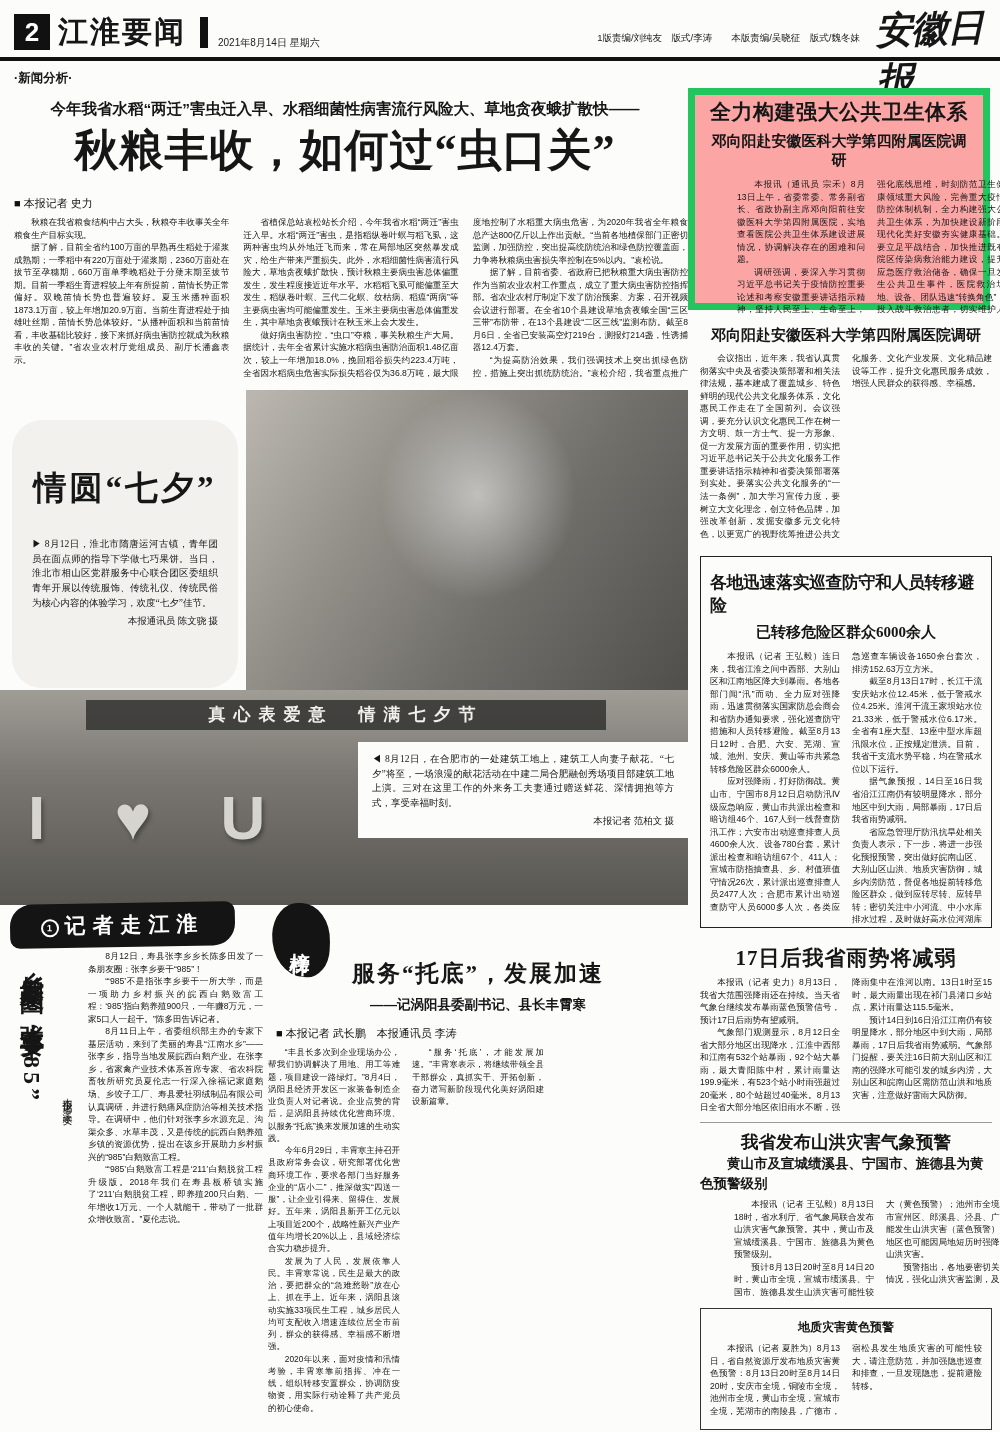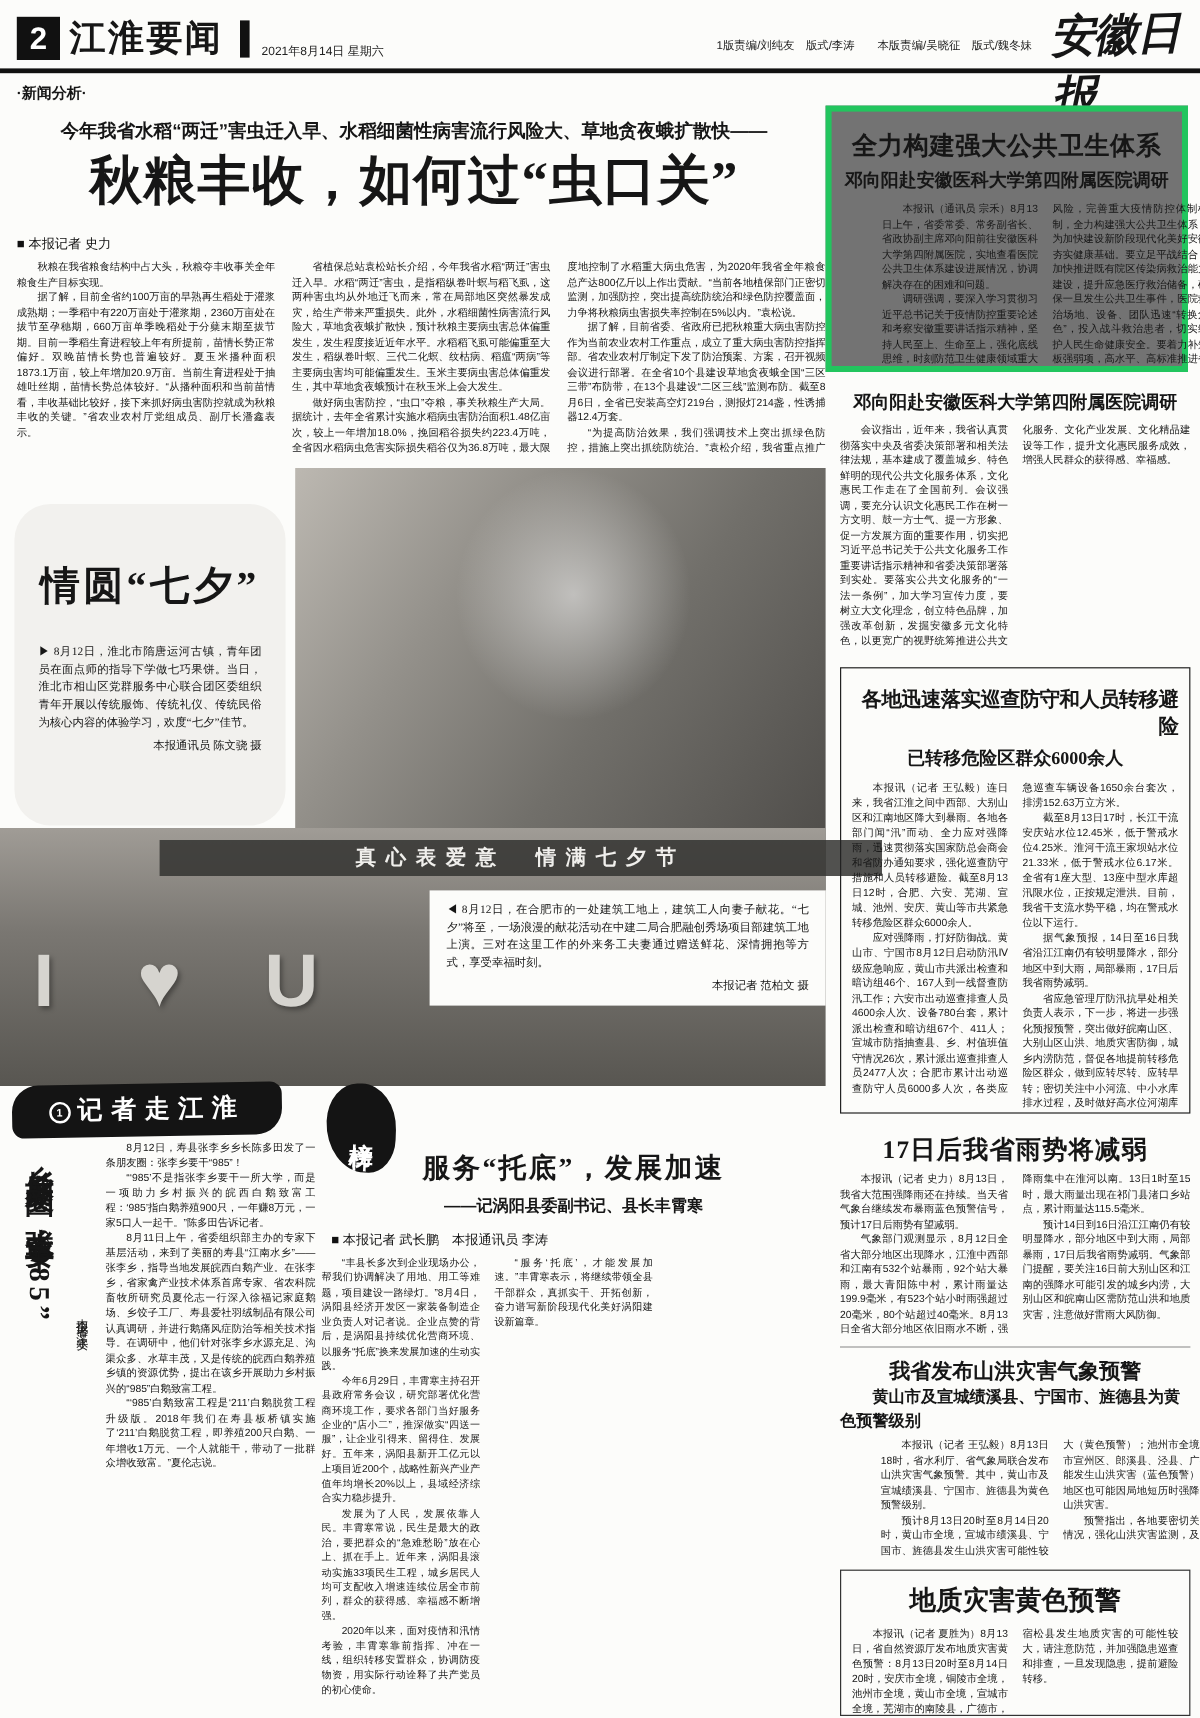--- a/index.html
+++ b/index.html
@@ -34,22 +34,22 @@
                 background:radial-gradient(ellipse at center,rgba(255,255,255,.5),rgba(255,255,255,0) 70%);}
   .qixi-box{left:12px;top:420px;width:226px;height:268px;background:#f2f1ee;border-radius:30px;}
   .qixi-title{margin:46px 0 26px 0;text-align:center;font-size:33px;font-weight:bold;
               font-family:"Liberation Serif",serif;letter-spacing:3px;}
   .caption{font-size:9.5px;line-height:1.55;font-family:"Liberation Serif",serif;text-align:justify;}
   .qixi-box .caption{padding:0 20px;}
   .credit{font-size:9.5px;font-family:"Liberation Serif",serif;text-align:right;margin-top:4px;}
   .qixi-box .credit{padding:0 20px;}
   .photo2{left:0;top:690px;width:688px;height:215px;
           background:linear-gradient(180deg,#a09c96,#7a7772 40%,#585651);}
-  .banner{position:absolute;left:86px;top:10px;width:602px;height:30px;background:rgba(50,50,48,.85);
-          color:#f0efec;font-size:17px;font-weight:bold;letter-spacing:8px;text-align:center;line-height:30px;margin-left:47px;}
+  .banner{position:absolute;left:86px;top:10px;width:520px;height:30px;background:rgba(50,50,48,.85);
+          color:#f0efec;font-size:17px;font-weight:bold;letter-spacing:8px;text-align:center;line-height:30px;}
   .heart-art{position:absolute;left:28px;top:92px;font-size:62px;font-weight:bold;color:#d6d4cf;
              letter-spacing:26px;text-shadow:2px 3px 4px rgba(0,0,0,.35);}
   .caption2-box{left:358px;top:742px;width:330px;height:96px;background:#fcfcfa;padding:10px 14px;box-sizing:border-box;}
   
   .badge1{left:10px;top:903px;width:225px;height:44px;background:#141414;color:#fff;
           border-radius:22px 10px 22px 10px;font-size:21px;font-weight:bold;letter-spacing:7px;
           text-align:center;line-height:44px;transform:rotate(-1deg);}
   .badge1 .ring{display:inline-block;width:14px;height:14px;border:2px solid #fff;border-radius:50%;
                 font-size:9px;line-height:14px;letter-spacing:0;vertical-align:2px;margin-right:6px;}
   .badge2{left:272px;top:903px;width:58px;height:74px;background:#141414;color:#fff;
@@ -58,41 +58,41 @@
   .v-headline{left:16px;top:952px;height:474px;writing-mode:vertical-rl;font-size:24px;font-weight:bold;
               font-family:"Liberation Serif",serif;letter-spacing:4px;}
   .v-byline{left:60px;top:1090px;writing-mode:vertical-rl;font-size:10px;letter-spacing:2px;}
   .tw-body{left:88px;top:950px;width:175px;height:480px;column-count:1;font-size:8.6px;}
   .gy-headline{left:268px;top:958px;width:420px;text-align:center;font-size:23px;font-weight:bold;
                font-family:"Liberation Serif",serif;letter-spacing:2px;}
   .gy-subhead{left:268px;top:996px;width:420px;text-align:center;font-size:13.5px;font-weight:bold;}
   .gy-byline{left:276px;top:1026px;}
   .gy-body{left:268px;top:1046px;width:420px;height:384px;column-count:3;column-gap:12px;font-size:8.4px;}
   
-  .red-box{left:688px;top:88px;width:302px;height:222px;border:5px solid #22c55e;background:#737373;
-           box-sizing:border-box;padding:12px 10px;}
+  .red-box{left:688px;top:88px;width:302px;height:222px;border:7px solid #22c55e;background:#fca5a5;
+           box-sizing:border-box;padding:1px 10px;}
   .rb-headline{text-align:center;font-size:21px;font-weight:bold;letter-spacing:0.5px;margin:2px 0 6px;}
   .rb-subhead{text-align:center;font-size:15px;font-weight:bold;font-family:"Liberation Serif",serif;margin-bottom:8px;}
   .rb-body{width:100%;height:142px;column-count:2;column-gap:12px;margin-left:32px;}
   .rc-art-headline{text-align:center;font-weight:bold;}
   .culture-hl{left:700px;top:326px;width:292px;font-size:15px;letter-spacing:0;}
   .culture-body{left:700px;top:352px;width:292px;height:192px;column-count:2;column-gap:12px;}
   .flood-box{left:700px;top:556px;width:292px;height:372px;border:1.5px solid #222;box-sizing:border-box;padding:10px 9px;}
-  .fb-title{text-align:right;font-size:17px;font-weight:bold;letter-spacing:-0.5px;margin:4px 0 6px;}
+  .fb-title{text-align:left;font-size:17px;font-weight:bold;letter-spacing:-0.5px;margin:4px 0 6px;}
   .fb-sub{text-align:center;font-size:15px;font-family:"Liberation Serif",serif;font-weight:bold;margin-bottom:8px;}
   .fb-body{width:100%;height:282px;column-count:2;column-gap:12px;}
   .rain-hl{left:700px;top:944px;width:292px;font-size:21px;font-family:"Liberation Serif",serif;letter-spacing:1px;}
   .rain-body{left:700px;top:976px;width:292px;height:144px;column-count:2;column-gap:12px;}
   .rule-thin{background:#999;height:1px;}
   .mf-hl{left:700px;top:1130px;width:292px;font-size:17.5px;letter-spacing:0;}
   .mf-sub{left:700px;top:1154px;width:292px;font-size:13.5px;font-weight:bold;
           font-family:"Liberation Serif",serif;text-indent:2em;line-height:1.5;}
   .mf-body{left:734px;top:1198px;width:292px;height:104px;column-count:2;column-gap:12px;}
   .geo-box{left:700px;top:1308px;width:292px;height:122px;border:1px solid #333;box-sizing:border-box;padding:6px 9px;}
-  .geo-title{text-align:center;font-size:22px;font-weight:bold;font-family:"Liberation Serif",serif;margin:4px 0 6px;}
+  .geo-title{text-align:center;font-size:12px;font-weight:bold;font-family:"Liberation Serif",serif;margin:4px 0 6px;}
   .geo-body{width:100%;height:78px;column-count:2;column-gap:12px;}
   .marker{text-indent:0 !important;}
 </style>
 </head>
 <body>
 
 <div id="page">
 
   <div class="abs pagenum">2</div>
   <div class="abs section-title">江淮要闻</div>

